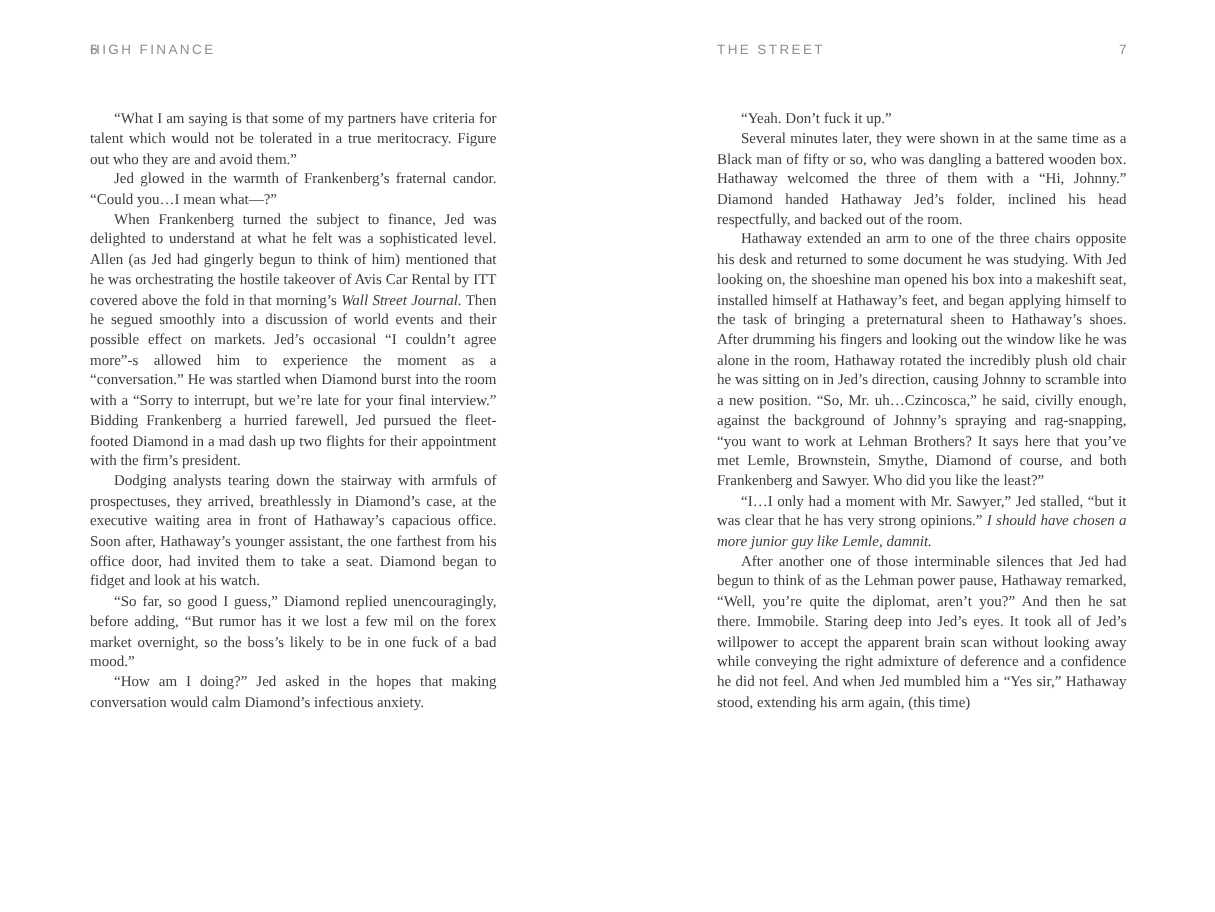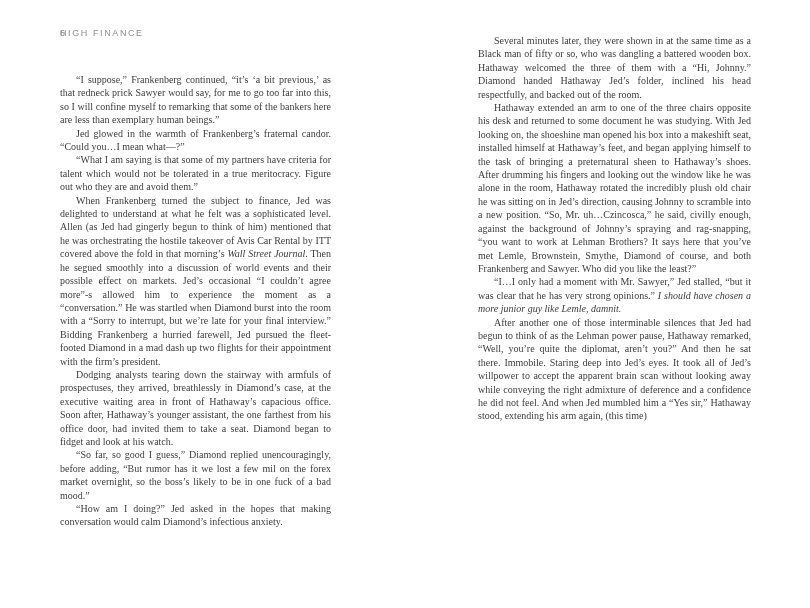--- a/index.html
+++ b/index.html
@@ -60,32 +60,36 @@
 <body>
 
 <div class="spread">
 
   <div class="page page-left">
     <div class="page-header">
       <span class="folio folio-left">6</span>
       <span class="running-head">HIGH FINANCE</span>
     </div>
     <div class="page-body">
-        <p class="para"><span>“I suppose,” Frankenberg continued, “it’s ‘a bit previous,’ as that redneck prick Sawyer would say, for me to go too far into this, so I will confine myself to remarking that some of the bankers here are less than exemplary human beings.”</span></p>
+        <p class="para"><span>“What I am saying is that some of my partners have criteria for talent which would not be tolerated in a true meritocracy. Figure out who they are and avoid them.”</span></p>
         <p class="para"><span>Jed glowed in the warmth of Frankenberg’s fraternal candor. “Could you…I mean what—?”</span></p>
-        <p class="para"><span>“What I am saying is that some of my partners have criteria for talent which would not be tolerated in a true meritocracy. Figure out who they are and avoid them.”</span></p>
         <p class="para"><span>When Frankenberg turned the subject to finance, Jed was delighted to understand at what he felt was a sophisticated level. Allen (as Jed had gingerly begun to think of him) mentioned that he was orchestrating the hostile takeover of Avis Car Rental by ITT covered above the fold in that morning’s </span><i>Wall Street Journal</i><span>. Then he segued smoothly into a discussion of world events and their possible effect on markets. Jed’s occasional “I couldn’t agree more”-s allowed him to experience the moment as a “conversation.” He was startled when Diamond burst into the room with a “Sorry to interrupt, but we’re late for your final interview.” Bidding Frankenberg a hurried farewell, Jed pursued the fleet-footed Diamond in a mad dash up two flights for their appointment with the firm’s president.</span></p>
         <p class="para"><span>Dodging analysts tearing down the stairway with armfuls of prospectuses, they arrived, breathlessly in Diamond’s case, at the executive waiting area in front of Hathaway’s capacious office. Soon after, Hathaway’s younger assistant, the one farthest from his office door, had invited them to take a seat. Diamond began to fidget and look at his watch.</span></p>
         <p class="para"><span>“So far, so good I guess,” Diamond replied unencouragingly, before adding, “But rumor has it we lost a few mil on the forex market overnight, so the boss’s likely to be in one fuck of a bad mood.”</span></p>
         <p class="para"><span>“How am I doing?” Jed asked in the hopes that making conversation would calm Diamond’s infectious anxiety.</span></p>
       </div>
   </div>
 
   <div class="page page-right">
+    <div class="page-header">
+      <span class="running-head">THE STREET</span>
+      <span class="folio folio-right">7</span>
+    </div>
     <div class="page-body">
+        <p class="para"><span>“Yeah. Don’t fuck it up.”</span></p>
         <p class="para"><span>Several minutes later, they were shown in at the same time as a Black man of fifty or so, who was dangling a battered wooden box. Hathaway welcomed the three of them with a “Hi, Johnny.” Diamond handed Hathaway Jed’s folder, inclined his head respectfully, and backed out of the room.</span></p>
         <p class="para"><span>Hathaway extended an arm to one of the three chairs opposite his desk and returned to some document he was studying. With Jed looking on, the shoeshine man opened his box into a makeshift seat, installed himself at Hathaway’s feet, and began applying himself to the task of bringing a preternatural sheen to Hathaway’s shoes. After drumming his fingers and looking out the window like he was alone in the room, Hathaway rotated the incredibly plush old chair he was sitting on in Jed’s direction, causing Johnny to scramble into a new position. “So, Mr. uh…Czincosca,” he said, civilly enough, against the background of Johnny’s spraying and rag-snapping, “you want to work at Lehman Brothers? It says here that you’ve met Lemle, Brownstein, Smythe, Diamond of course, and both Frankenberg and Sawyer. Who did you like the least?”</span></p>
         <p class="para"><span>“I…I only had a moment with Mr. Sawyer,” Jed stalled, “but it was clear that he has very strong opinions.” </span><i>I should have chosen a more junior guy like Lemle, damnit.</i></p>
         <p class="para"><span>After another one of those interminable silences that Jed had begun to think of as the Lehman power pause, Hathaway remarked, “Well, you’re quite the diplomat, aren’t you?” And then he sat there. Immobile. Staring deep into Jed’s eyes. It took all of Jed’s willpower to accept the apparent brain scan without looking away while conveying the right admixture of deference and a confidence he did not feel. And when Jed mumbled him a “Yes sir,” Hathaway stood, extending his arm again, (this time)</span></p>
       </div>
   </div>
 
 </div>
 
 </body></html>

